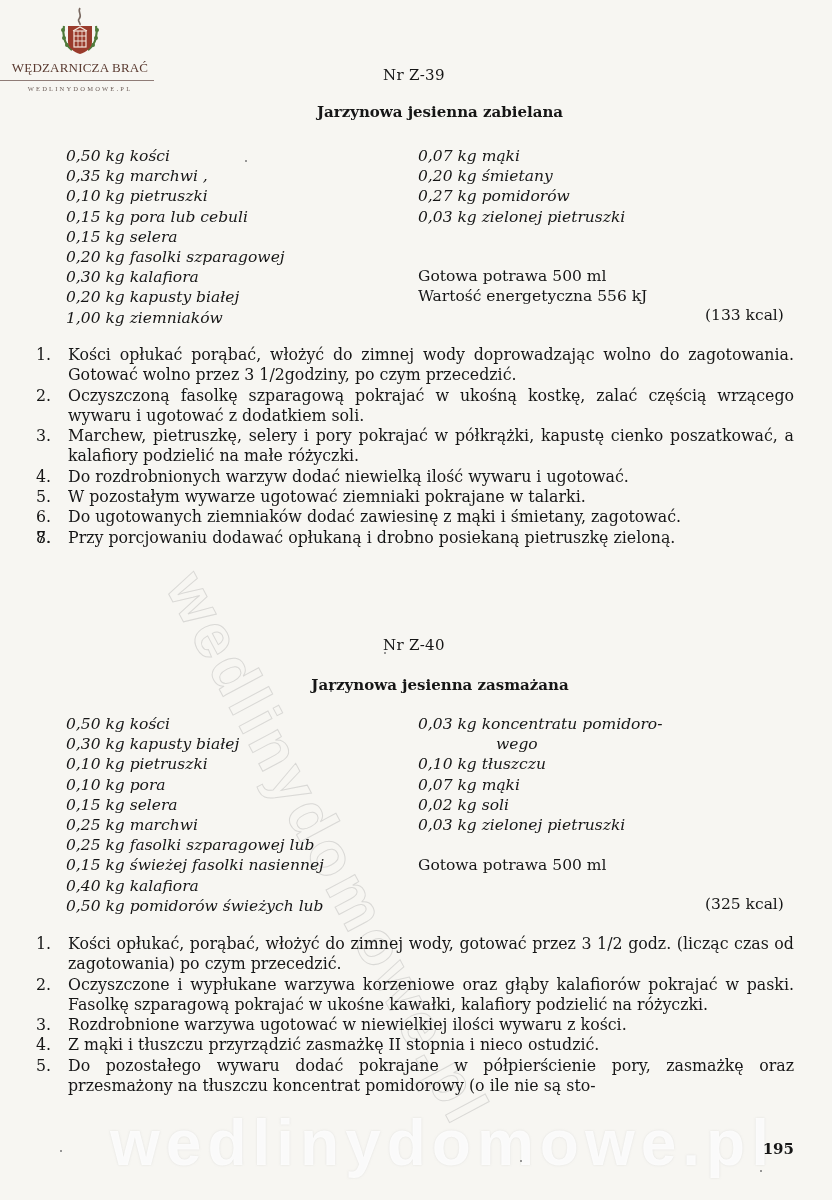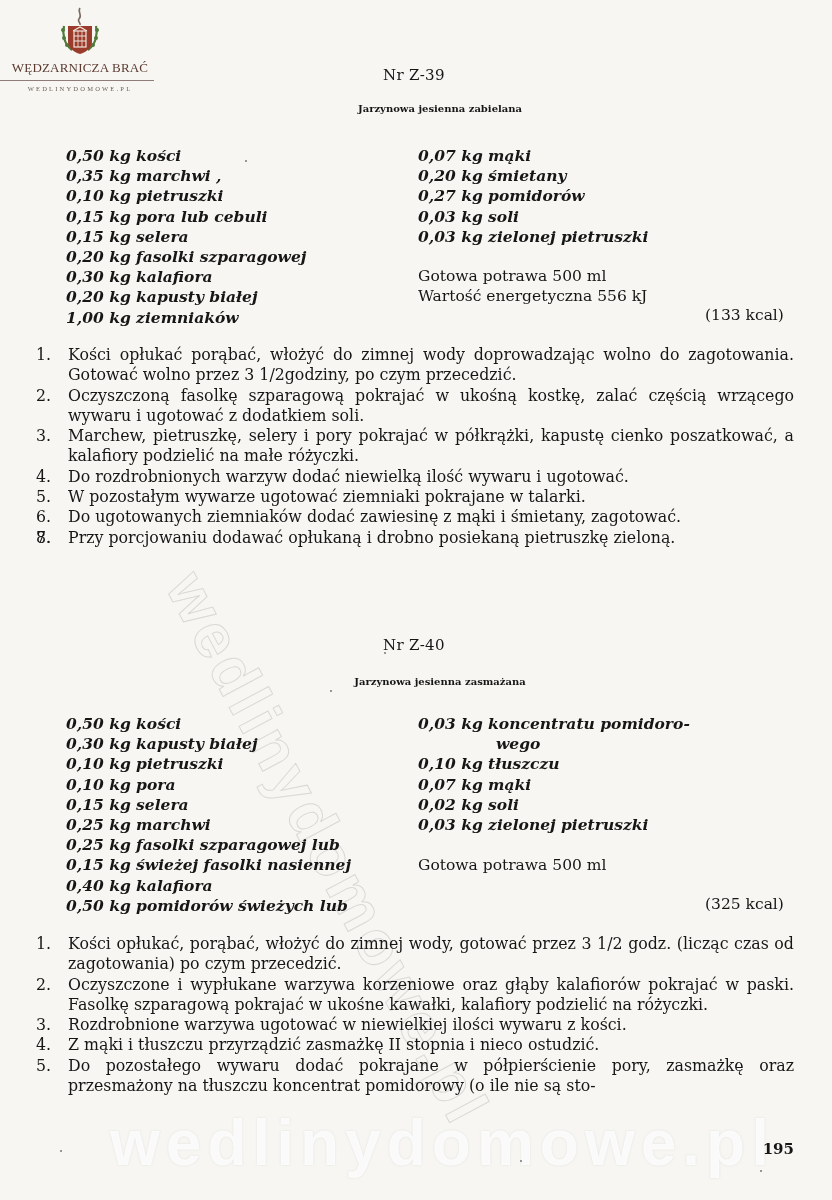--- a/index.html
+++ b/index.html
@@ -28,24 +28,24 @@
     letter-spacing: 4px; white-space: nowrap;
   }
   .wm-bottom {
     position: absolute; left: 110px; top: 1106px;
     font-family: "Liberation Sans", sans-serif; font-size: 64px; font-weight: bold;
     color: rgba(255,255,255,0.85); letter-spacing: 6px; white-space: nowrap;
     text-shadow: 0 0 2px rgba(200,200,200,0.5);
   }
 
   .code { position: absolute; font-size: 15px; letter-spacing: 0.3px; }
-  .title { position: absolute; font-weight: bold; font-size: 10px; text-align: center; }
+  .title { position: absolute; font-weight: bold; font-size: 15px; text-align: center; }
 
   .ing { position: absolute; font-style: italic; font-size: 15.5px; line-height: 20.2px; }
-  .ing div { white-space: nowrap; font-weight: bold; }
+  .ing div { white-space: nowrap; }
   .ing .indent { padding-left: 78px; }
   .info { position: absolute; font-size: 15.5px; line-height: 20.2px; }
   .info div { white-space: nowrap; }
   .kcal { position: absolute; font-size: 15.5px; }
 
   .steps { position: absolute; left: 36px; width: 758px; font-size: 15.8px; line-height: 20.3px; margin: 0; padding: 0; list-style: none; }
   .steps li { position: relative; padding-left: 32px; text-align: justify; }
   .steps li .num { position: absolute; left: 0; top: 0; }
 
   .pagenum { position: absolute; right: 38px; top: 1140px; font-weight: bold; font-size: 15px; }
@@ -96,21 +96,20 @@
       <div>0,20 kg fasolki szparagowej</div>
       <div>0,30 kg kalafiora</div>
       <div>0,20 kg kapusty białej</div>
       <div>1,00 kg ziemniaków</div>
     </div>
 
     <div class="ing" style="left:418px; top:146px;">
       <div>0,07 kg mąki</div>
       <div>0,20 kg śmietany</div>
       <div>0,27 kg pomidorów</div>
-      <div>0,03 kg soli</div>
       <div>0,03 kg zielonej pietruszki</div>
     </div>
 
     <div class="info" style="left:418px; top:266px;">
       <div>Gotowa potrawa 500 ml</div>
       <div>Wartość energetyczna 556 kJ</div>
     </div>
     <div class="kcal" style="left:705px; top:306px;">(133 kcal)</div>
 
     <ol class="steps" style="top:345px;">

